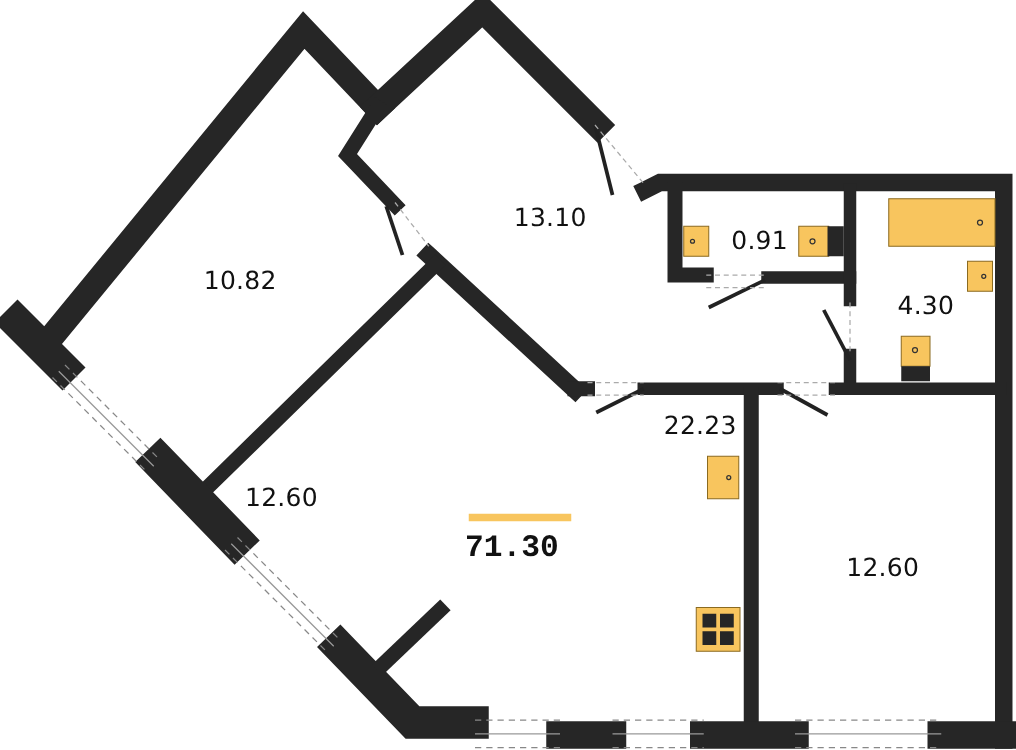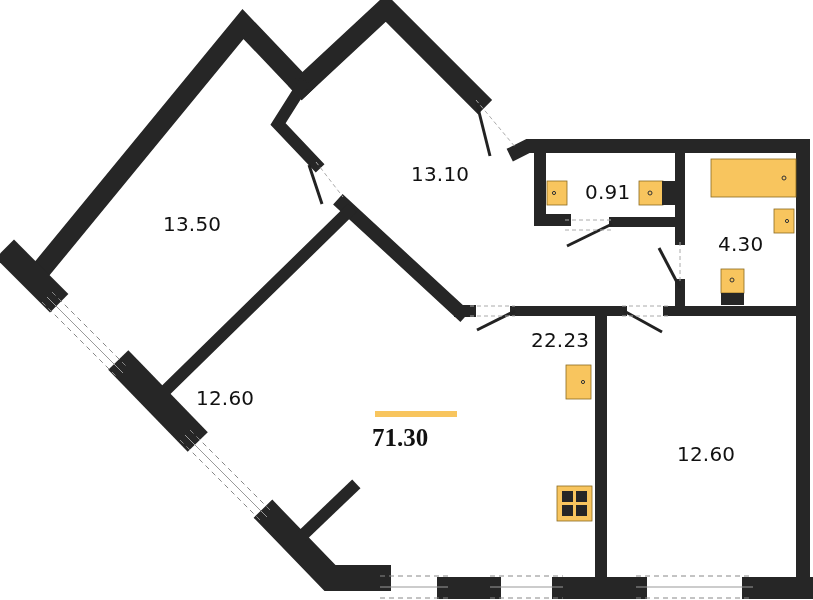--- a/index.html
+++ b/index.html
@@ -1,19 +1,19 @@
 <!DOCTYPE html>
 <html><head>
 <meta charset="utf-8">
 <style>
   html,body{margin:0;padding:0;background:#ffffff;}
   body{width:813px;height:600px;position:relative;overflow:hidden;font-family:"DejaVu Sans","Liberation Sans",sans-serif;}
   svg.plan{position:absolute;left:0;top:0;width:813px;height:600px;}
   .lbl{position:absolute;font-family:"DejaVu Sans","Liberation Sans",sans-serif;font-size:20px;color:#111;white-space:nowrap;letter-spacing:0.2px;}
-  .total{position:absolute;left:372px;top:424px;font-family:Liberation Serif, serif;font-weight:bold;font-size:25px;color:#111;}
+  .total{position:absolute;left:372px;top:424px;font-family:Liberation Mono, monospace;font-weight:bold;font-size:25px;color:#111;}
   .total-bar{position:absolute;left:375px;top:411px;width:82px;height:6px;}
 </style>
 </head>
 <body>
 
 <svg class="plan" viewBox="0 0 813 600" xmlns="http://www.w3.org/2000/svg">
   <g fill="none" stroke="#262626" stroke-linecap="square">
 
     <path d="M36 276 L243 24 L302 86" stroke-width="20"></path>
     <path d="M302 86 L386 8 L478 100" stroke-width="20"></path>
@@ -96,21 +96,21 @@
   </g>
   <g>
     <rect x="557" y="486" width="35" height="35" fill="#f8c55e" stroke="#8a6a20" stroke-width="0.8"></rect>
     <rect x="562" y="491" width="11" height="11" fill="#262626"></rect>
     <rect x="576" y="491" width="11" height="11" fill="#262626"></rect>
     <rect x="562" y="505" width="11" height="11" fill="#262626"></rect>
     <rect x="576" y="505" width="11" height="11" fill="#262626"></rect>
   </g>
 </svg>
 
-<div class="lbl" style="left:163px;top:212px">13.50</div>
+<div class="lbl" style="left:163px;top:212px">10.82</div>
 <div class="lbl" style="left:411px;top:162px">13.10</div>
 <div class="lbl" style="left:585px;top:180px">0.91</div>
 <div class="lbl" style="left:718px;top:232px">4.30</div>
 <div class="lbl" style="left:531px;top:328px">22.23</div>
 <div class="lbl" style="left:196px;top:386px">12.60</div>
 <div class="lbl" style="left:677px;top:442px">12.60</div>
 
 <div class="total-bar" style="background:#f8c55e"></div>
 <div class="total">71.30</div>
 

